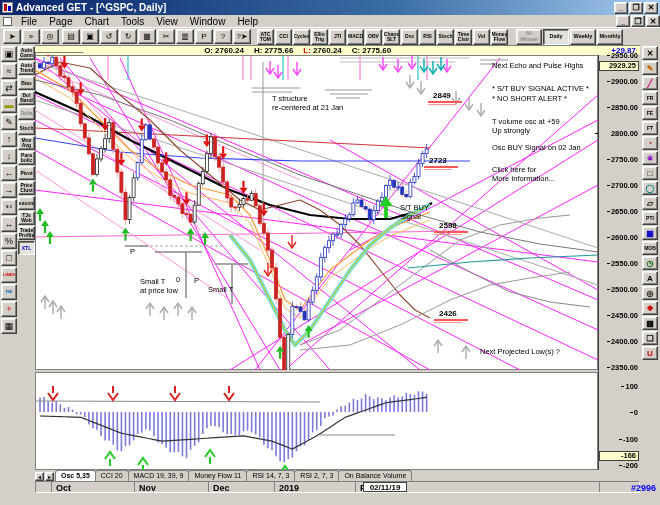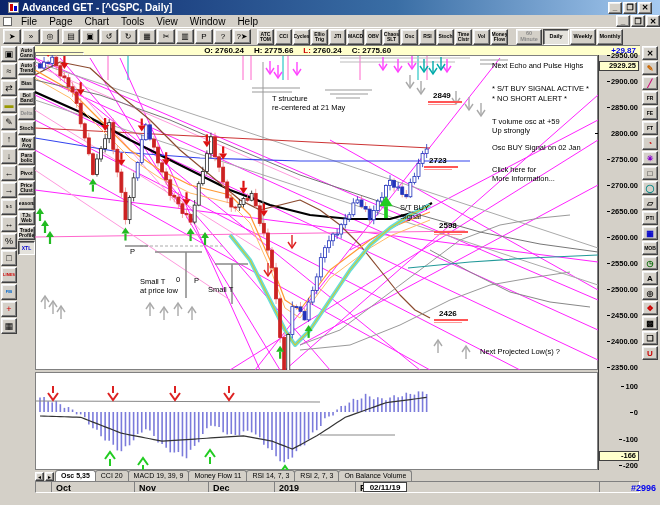--- a/index.html
+++ b/index.html
@@ -24,21 +24,21 @@
   .lvl em { position:absolute; left:-5px; top:13px; width:28px; border-top:1px solid #ff9999; }
   .tab { display:inline-block; font-size:7px; padding:1px 5px 0 5px; border:1px solid #808080; border-bottom:none; background:#d4d0c8; height:11px; margin-right:-1px; border-radius:3px 3px 0 0; }
   .tab.active { background:#ffffff; font-weight:bold; position:relative; z-index:2; }
   .mcell { position:absolute; top:0; height:100%; border-left:1px solid #808080; font-size:9px; font-weight:bold; padding:0 0 0 4px; line-height:12px; }
   .statusseg { position:absolute; top:1px; height:11px; border:1px solid; border-color:#808080 #ffffff #ffffff #808080; font-size:9px; line-height:10px; }
 </style>
 </head>
 <body>
 
 <div class="abs" id="root" style="left:0;top:0;width:660px;height:505px;">
-    <div class="titlebar" style="position: absolute; left: 0px; top: 0px; width: 660px; height: 15px; display: flex; align-items: center; padding: 0px 8px;">
+    <div class="titlebar" style="position: absolute; left: 0px; top: 0px; width: 660px; height: 15px; display: flex; align-items: center; padding: 0px 2px;">
       <div style="width: 11px; height: 11px; margin-right: 3px; background: rgb(255, 255, 255); border: 1px solid rgb(136, 136, 136); position: relative;">
         <div style="position: absolute; left: 1px; top: 1px; width: 3px; height: 7px; background: rgb(204, 0, 0);"></div>
         <div style="position: absolute; left: 5px; top: 3px; width: 3px; height: 5px; background: rgb(0, 0, 204);"></div>
       </div>
       <div style="font-size: 10px; font-weight: bold; flex: 1 1 0%; white-space: nowrap;">Advanced GET - [^GSPC, Daily]</div>
       <div class="btn3d winbtn" style="margin-left: 1px;">_</div>
       <div class="btn3d winbtn" style="margin-left: 1px;">❐</div>
       <div class="btn3d winbtn" style="margin-left: 1px;">✕</div>
     </div>
     <div style="position: absolute; left: 0px; top: 15px; width: 660px; height: 13px; display: flex; align-items: center; background: rgb(212, 208, 200); border-bottom: 1px solid rgb(255, 255, 255);">
@@ -560,21 +560,21 @@
     <div class="anno" style="left: 492px; top: 61px;">Next Echo and Pulse Highs</div>
     <div class="anno" style="left: 492px; top: 84px;">* S/T BUY SIGNAL ACTIVE *</div>
     <div class="anno" style="left: 492px; top: 94px;">* NO SHORT ALERT *</div>
     <div class="anno" style="left: 492px; top: 117px;">T volume osc at +59</div>
     <div class="anno" style="left: 492px; top: 126px;">Up strongly</div>
     <div class="anno" style="left: 492px; top: 143px;">Osc BUY Signal on 02 Jan</div>
     <div class="anno" style="left: 492px; top: 165px;">Click here for</div>
     <div class="anno" style="left: 492px; top: 174px;">More Information...</div>
     <div class="anno" style="left: 480px; top: 347px;">Next Projected Low(s) ?</div>
     <div class="anno" style="left: 272px; top: 94px;">T structure</div>
-    <div class="anno" style="left: 272px; top: 103px;">re-centered at 21 May</div>
+    <div class="anno" style="left: 272px; top: 103px;">re-centered at 21 Jan</div>
     <div class="anno" style="left: 400px; top: 203px;">S/T BUY</div>
     <div class="anno" style="left: 400px; top: 212px;">Signal</div>
     <div class="anno" style="left: 140px; top: 277px;">Small T</div>
     <div class="anno" style="left: 140px; top: 286px;">at price low</div>
     <div class="anno" style="left: 208px; top: 285px;">Small T</div>
     <div class="anno" style="left: 176px; top: 275px;">0</div>
     <div class="anno" style="left: 194px; top: 276px;">P</div>
     <div class="anno" style="left: 130px; top: 247px;">P</div>
     <div class="anno" style="left: 38px; top: 374px;">Osc 5,35</div>
     <div class="anno" style="left: 296px; top: 455px;">Osc BUY Signal</div>

